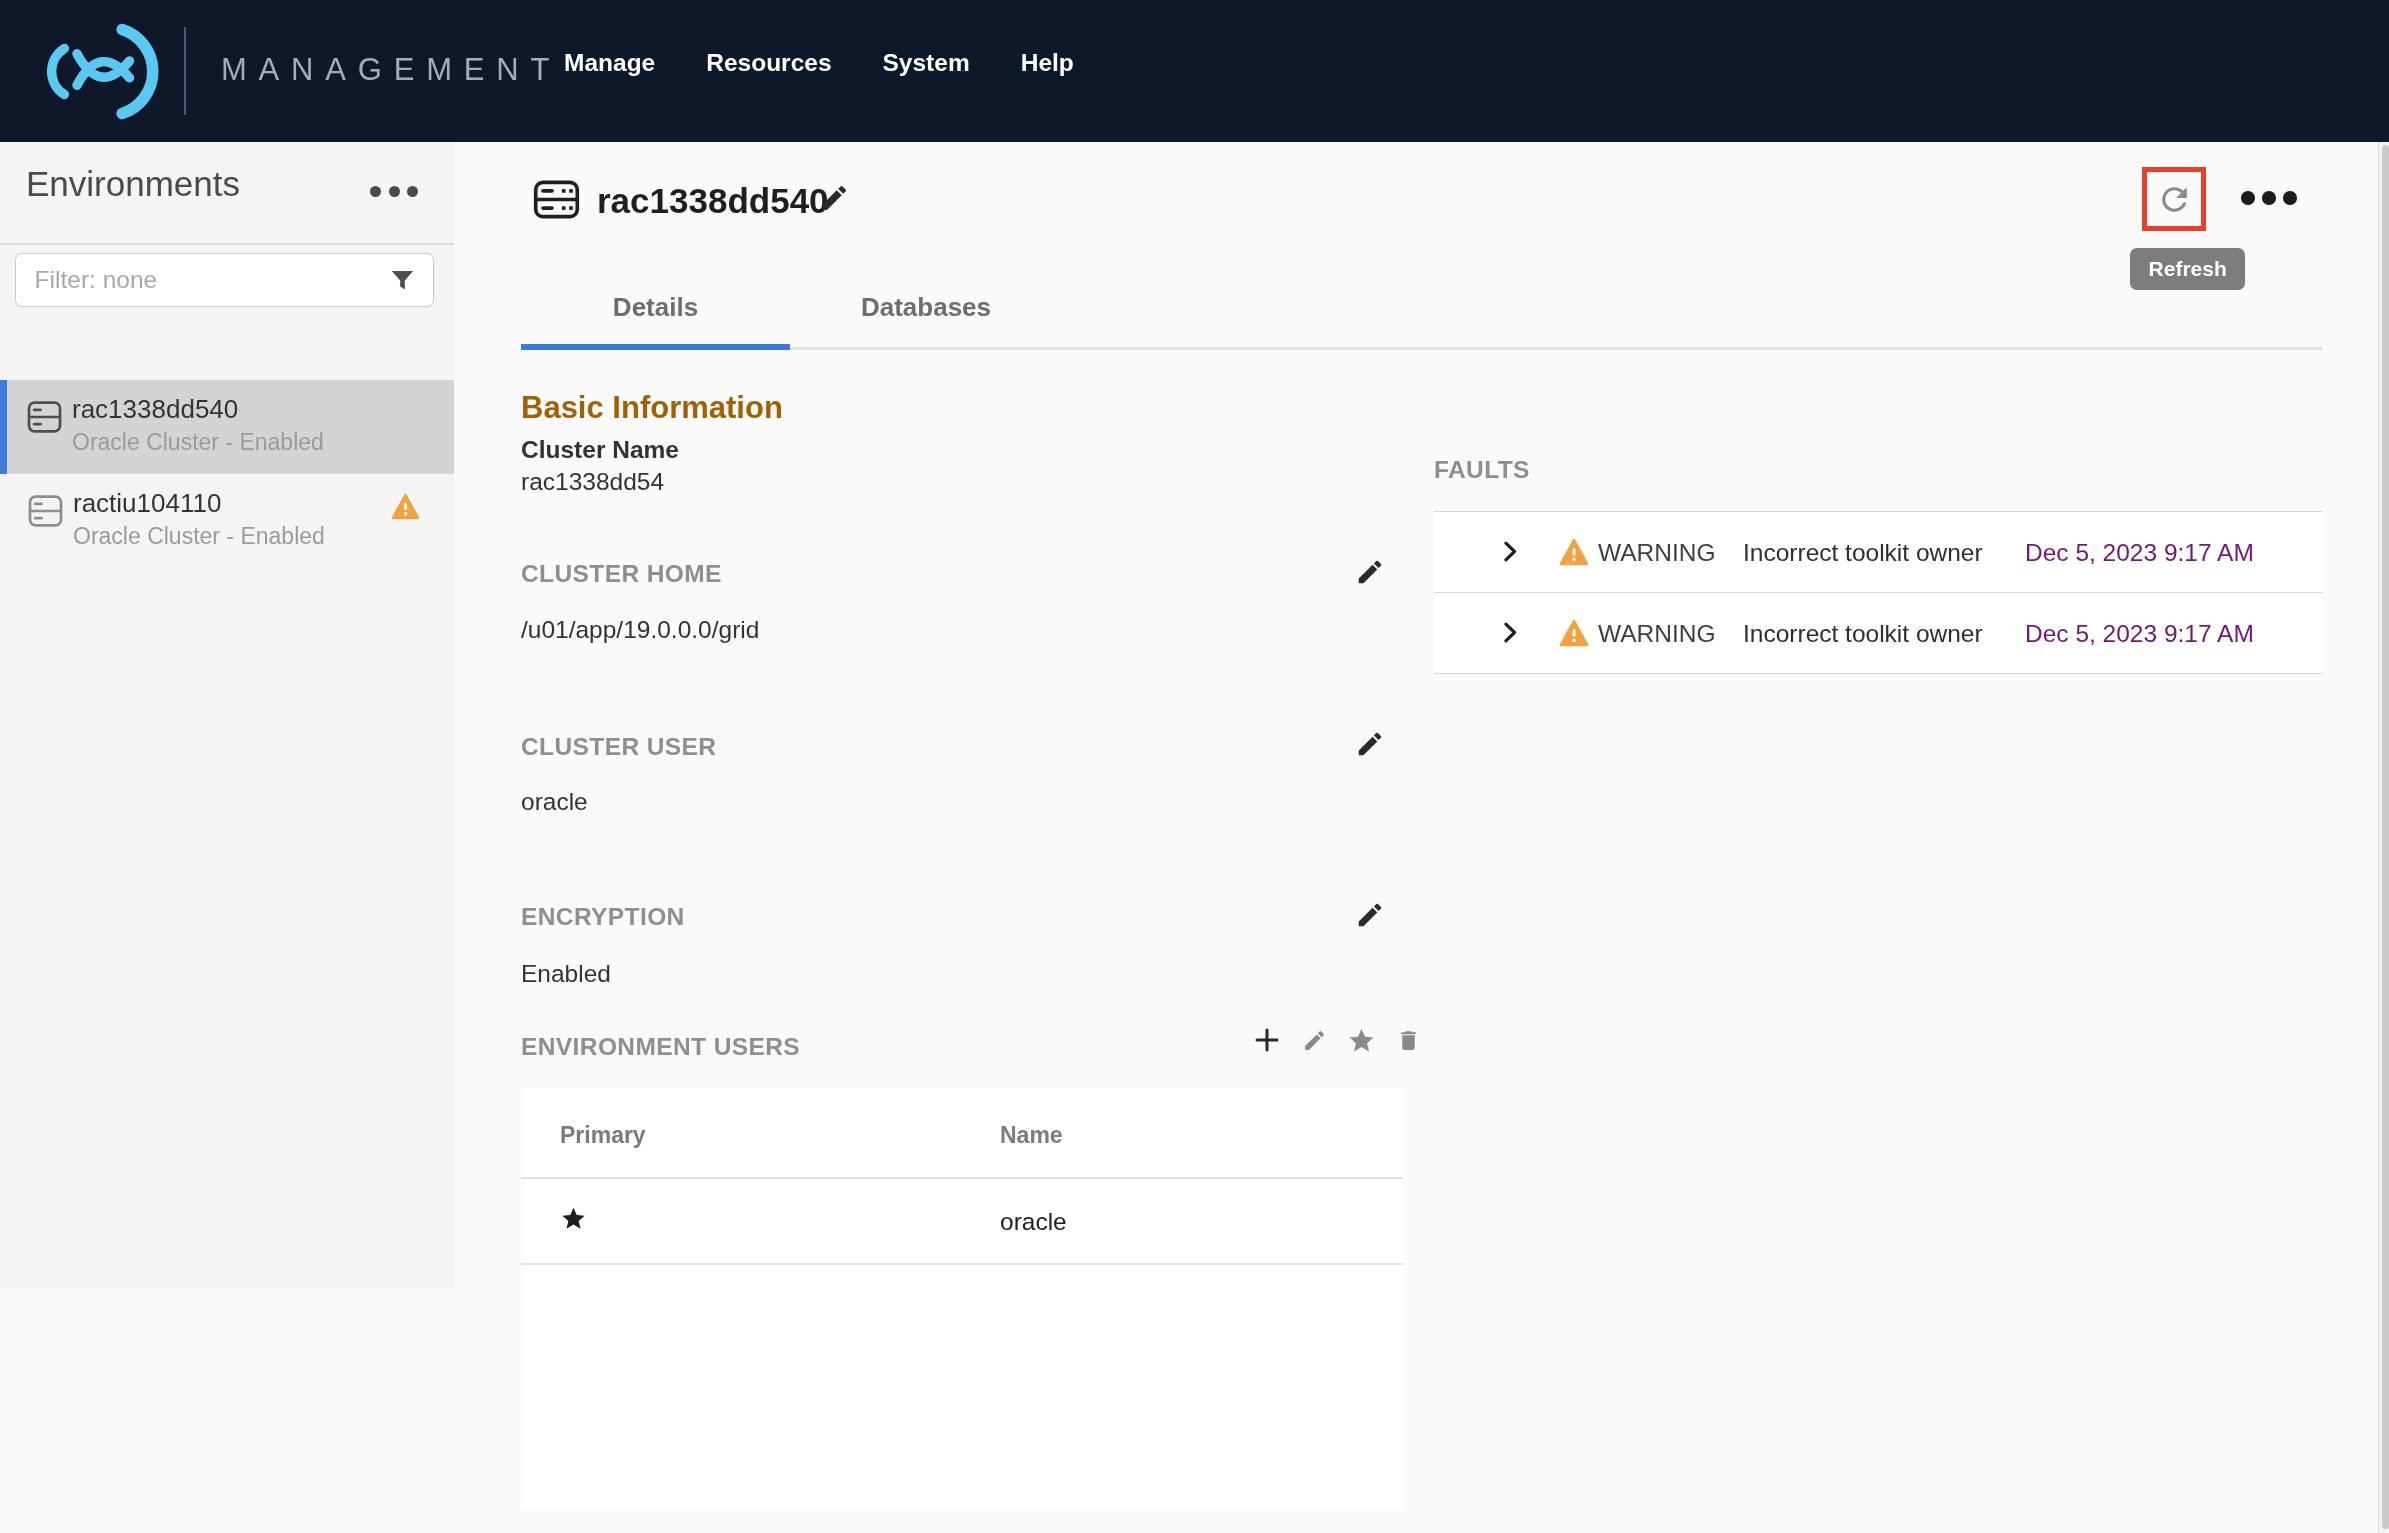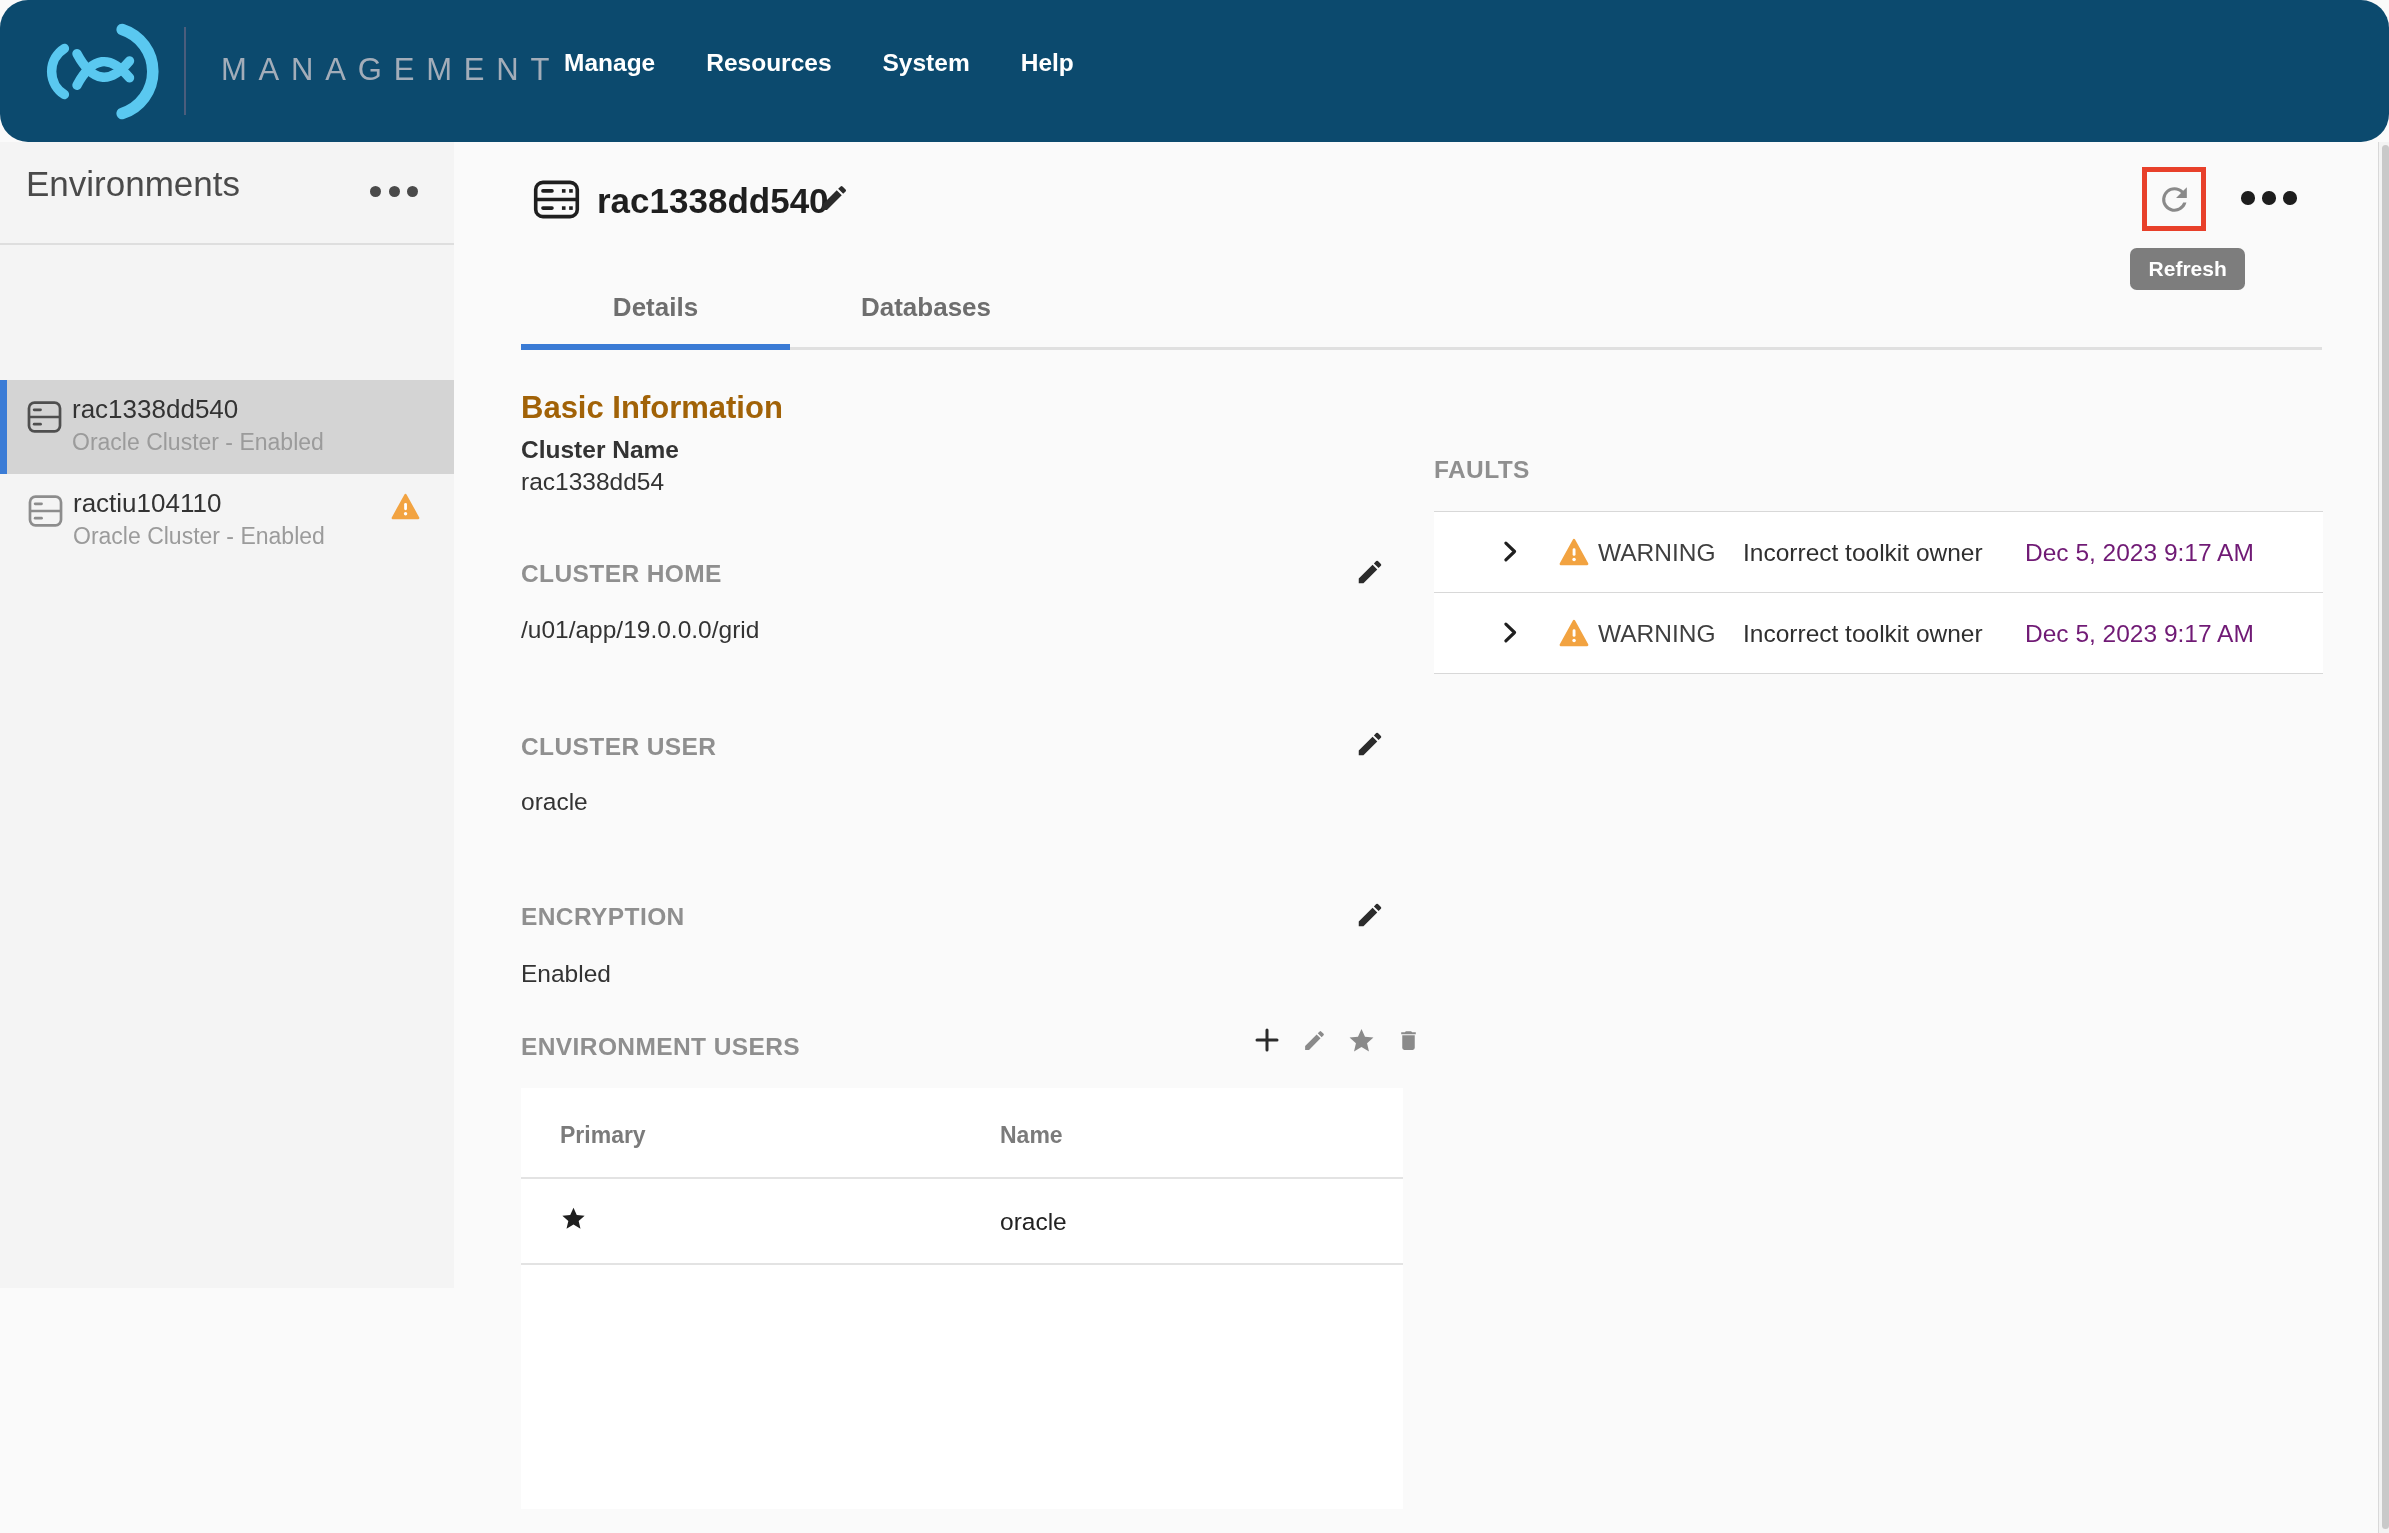--- a/index.html
+++ b/index.html
@@ -3,21 +3,21 @@
 <meta charset="utf-8">
 <style>
   * { margin:0; padding:0; box-sizing:border-box; }
   html,body { width:2389px; height:1534px; }
   body {
     position:relative; overflow:hidden;
     font-family:"Liberation Sans", sans-serif;
     background:#fafafa; color:#333;
   }
   
-  .navbar { position:absolute; left:0; top:0; width:2389px; height:142px; background:#0c4a6e;border-radius:28px; }
+  .navbar { position:absolute; left:0; top:0; width:2389px; height:142px; background:#0f172a; }
   .logo { position:absolute; left:23.6px; top:18.6px; width:148px; height:105px; }
   .brand-divider { position:absolute; left:184px; top:27px; width:1.7px; height:88px; background:#4b5d7c; }
   .brand { position:absolute; left:221px; top:52px; font-size:31px; letter-spacing:11.8px; color:#a3adb9; font-weight:400; }
   .nav-menu { position:absolute; left:564px; top:49px; display:flex; gap:51px; }
   .nav-item { color:#ffffff; font-size:24.5px; font-weight:700; cursor:pointer; white-space:nowrap; }
   
   .sidebar { position:absolute; left:0; top:142px; width:454px; height:1146px; background:#f4f4f4; }
   .sidebar-title { position:absolute; left:26px; top:22px; font-size:35px; color:#4a4a4a; }
   .kebab { display:flex; gap:7.6px; align-items:center; cursor:pointer; }
   .kebab i { display:block; border-radius:50%; }
@@ -107,20 +107,26 @@
 
 <aside class="sidebar">
   <div class="sidebar-title">Environments</div>
   <div class="kebab sidebar-kebab">
       <i></i>
       <i></i>
       <i></i>
     </div>
   <div class="sidebar-hr"></div>
 
+  <div class="filter-box">
+    <input type="text" value="" placeholder="Filter: none" style="">
+    <svg class="funnel" viewBox="0 0 24 24">
+      <path d="M2.5 3.5h19l-7.4 8.6v8l-4.2-2.8v-5.2L2.5 3.5z" fill="#4f4f4f"></path>
+    </svg>
+  </div>
 
   <div class="env-item selected" style="top:238px;">
     <svg class="host-icon" viewBox="0 0 44 42">
       <rect x="2.5" y="3" width="39" height="36" rx="7" fill="none" stroke="#4f4f4f" stroke-width="3.4"></rect>
       <line x1="2.5" y1="21" x2="41.5" y2="21" stroke="#4f4f4f" stroke-width="3.4"></line>
       <line x1="9" y1="12" x2="17" y2="12" stroke="#4f4f4f" stroke-width="3.4" stroke-linecap="round"></line>
       <line x1="9" y1="30" x2="17" y2="30" stroke="#4f4f4f" stroke-width="3.4" stroke-linecap="round"></line>
     </svg>
     <div class="env-item-name">rac1338dd540</div>
     <div class="env-item-sub">Oracle Cluster - Enabled</div>

